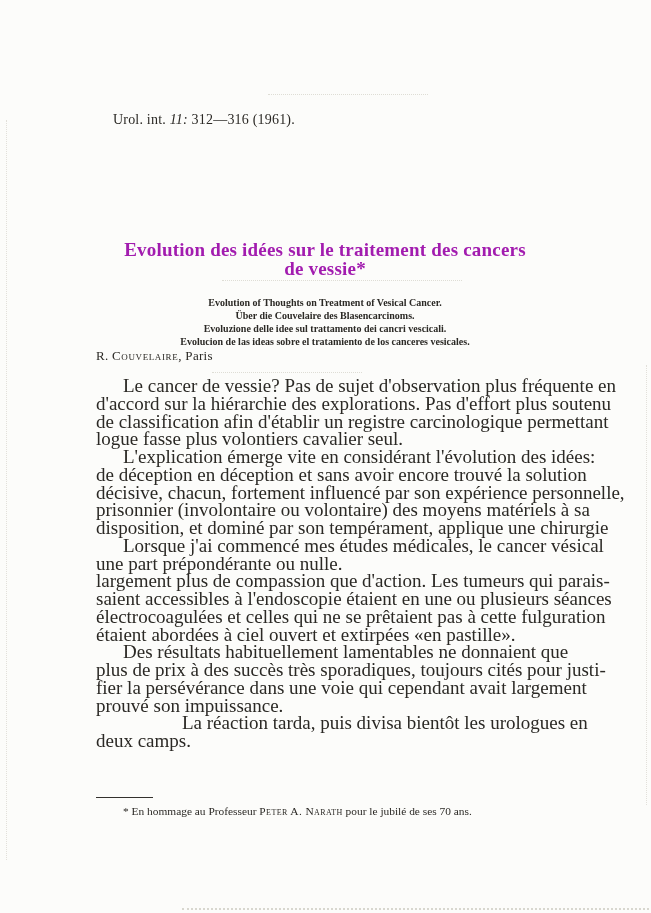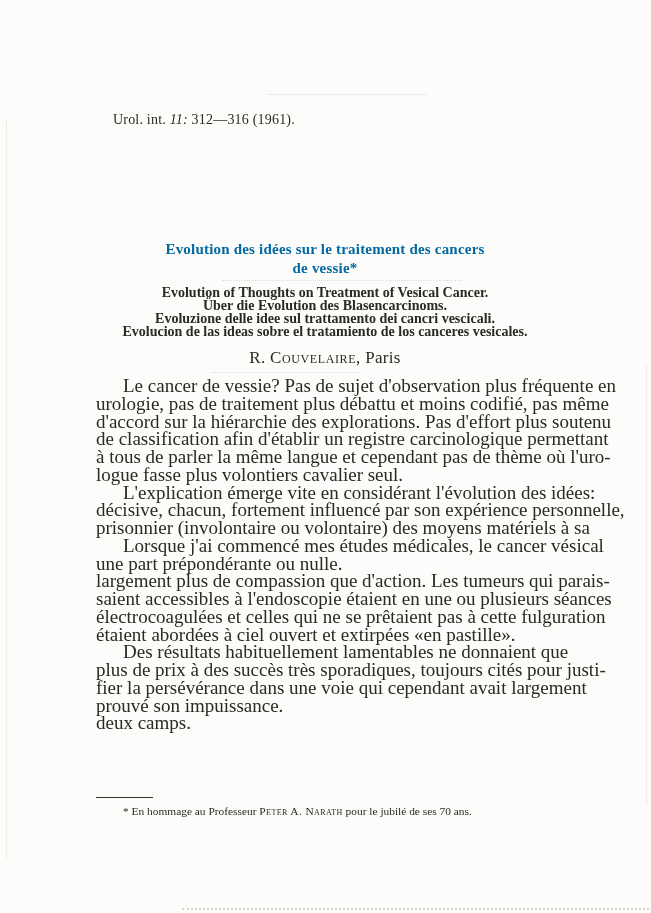--- a/index.html
+++ b/index.html
@@ -10,33 +10,33 @@
   }
   
   .header {
     position:absolute; top:99px; left:113px;
     font-size:14px; line-height:14px; letter-spacing:.2px; white-space:nowrap;margin-top:14px;
   }
   .header .vol { font-style:italic; }
   
   .title {
     position:absolute; top:240px; left:96px; width:458px;
-    text-align:center; font-weight:bold; font-size:15px; line-height:19px;
-    letter-spacing:.2px; color:#0369a1;
+    text-align:center; font-weight:bold; font-size:19px; line-height:19px;
+    letter-spacing:.2px; color:#a21caf;
   }
   
   .subtitles {
-    position:absolute; top:286px; left:76px; width:498px;
-    text-align:center; font-weight:bold; font-size:14px; line-height:13.1px;
+    position:absolute; top:296px; left:76px; width:498px;
+    text-align:center; font-weight:bold; font-size:10px; line-height:13.1px;
     color:#2b2925;
   }
   
   .author {
     position:absolute; top:348px; left:96px; width:458px;
-    text-align:center; font-size:17px; letter-spacing:.3px;
+    font-size:13px; letter-spacing:.3px;
   }
   .smallcaps { font-variant:small-caps; letter-spacing:.6px; }
   
   .body-text {
     position:absolute; top:377px; left:96px; width:454px;
     font-size:19px; line-height:17.75px;
   }
   .body-line { text-align:justify; text-align-last:justify; white-space:nowrap; }
   .body-line.last { text-align-last:left; }
   .body-line.first-normal { padding-left:27px; }
@@ -70,49 +70,50 @@
     <span>Urol. int. </span><span class="vol">11:</span><span> 312—316 (1961).</span>
   </div>
 
   <div class="title">
     <div>Evolution des idées sur le traitement des cancers</div>
     <div>de vessie*</div>
   </div>
 
   <div class="subtitles">
     <div>Evolution of Thoughts on Treatment of Vesical Cancer.</div>
-    <div>Über die Evolution des Blasencarcinoms.</div>
+    <div>Über die Couvelaire des Blasencarcinoms.</div>
     <div>Evoluzione delle idee sul trattamento dei cancri vescicali.</div>
     <div>Evolucion de las ideas sobre el tratamiento de los canceres vesicales.</div>
   </div>
 
   <div class="author">
     <span>R. </span><span class="smallcaps">Couvelaire</span><span>, Paris</span>
   </div>
 
   <div class="body-text" id="article-body">
       <div class="body-line first-normal">Le cancer de vessie? Pas de sujet d'observation plus fréquente en</div>
-      <div class="body-line">urologie, pas de traitement plus débattu et moins codifié, pas même</div>
       <div class="body-line">d'accord sur la hiérarchie des explorations. Pas d'effort plus soutenu</div>
       <div class="body-line">de classification afin d'établir un registre carcinologique permettant</div>
-      <div class="body-line">à tous de parler la même langue et cependant pas de thème où l'uro-</div>
       <div class="body-line last">logue fasse plus volontiers cavalier seul.</div>
       <div class="body-line first-normal">L'explication émerge vite en considérant l'évolution des idées:</div>
+      <div class="body-line">de déception en déception et sans avoir encore trouvé la solution</div>
       <div class="body-line">décisive, chacun, fortement influencé par son expérience personnelle,</div>
       <div class="body-line">prisonnier (involontaire ou volontaire) des moyens matériels à sa</div>
+      <div class="body-line">disposition, et dominé par son tempérament, applique une chirurgie</div>
       <div class="body-line first-normal">Lorsque j'ai commencé mes études médicales, le cancer vésical</div>
       <div class="body-line last">une part prépondérante ou nulle.</div>
       <div class="body-line">largement plus de compassion que d'action. Les tumeurs qui parais-</div>
       <div class="body-line">saient accessibles à l'endoscopie étaient en une ou plusieurs séances</div>
       <div class="body-line">électrocoagulées et celles qui ne se prêtaient pas à cette fulguration</div>
       <div class="body-line last">étaient abordées à ciel ouvert et extirpées «en pastille».</div>
       <div class="body-line first-normal">Des résultats habituellement lamentables ne donnaient que</div>
       <div class="body-line">plus de prix à des succès très sporadiques, toujours cités pour justi-</div>
       <div class="body-line">fier la persévérance dans une voie qui cependant avait largement</div>
       <div class="body-line last">prouvé son impuissance.</div>
+      <div class="body-line first-deep">La réaction tarda, puis divisa bientôt les urologues en</div>
       <div class="body-line last">deux camps.</div>
     </div>
 
   <div class="footnote-rule"></div>
   <div class="footnote">
     <span>*</span><span> En hommage au Professeur </span><span class="smallcaps">Peter A. Narath</span><span> pour le jubilé de ses 70 ans.</span>
   </div>
 
   <div class="noise-h" id="noise-top"></div>
   <div class="noise-h" id="noise-title"></div>

